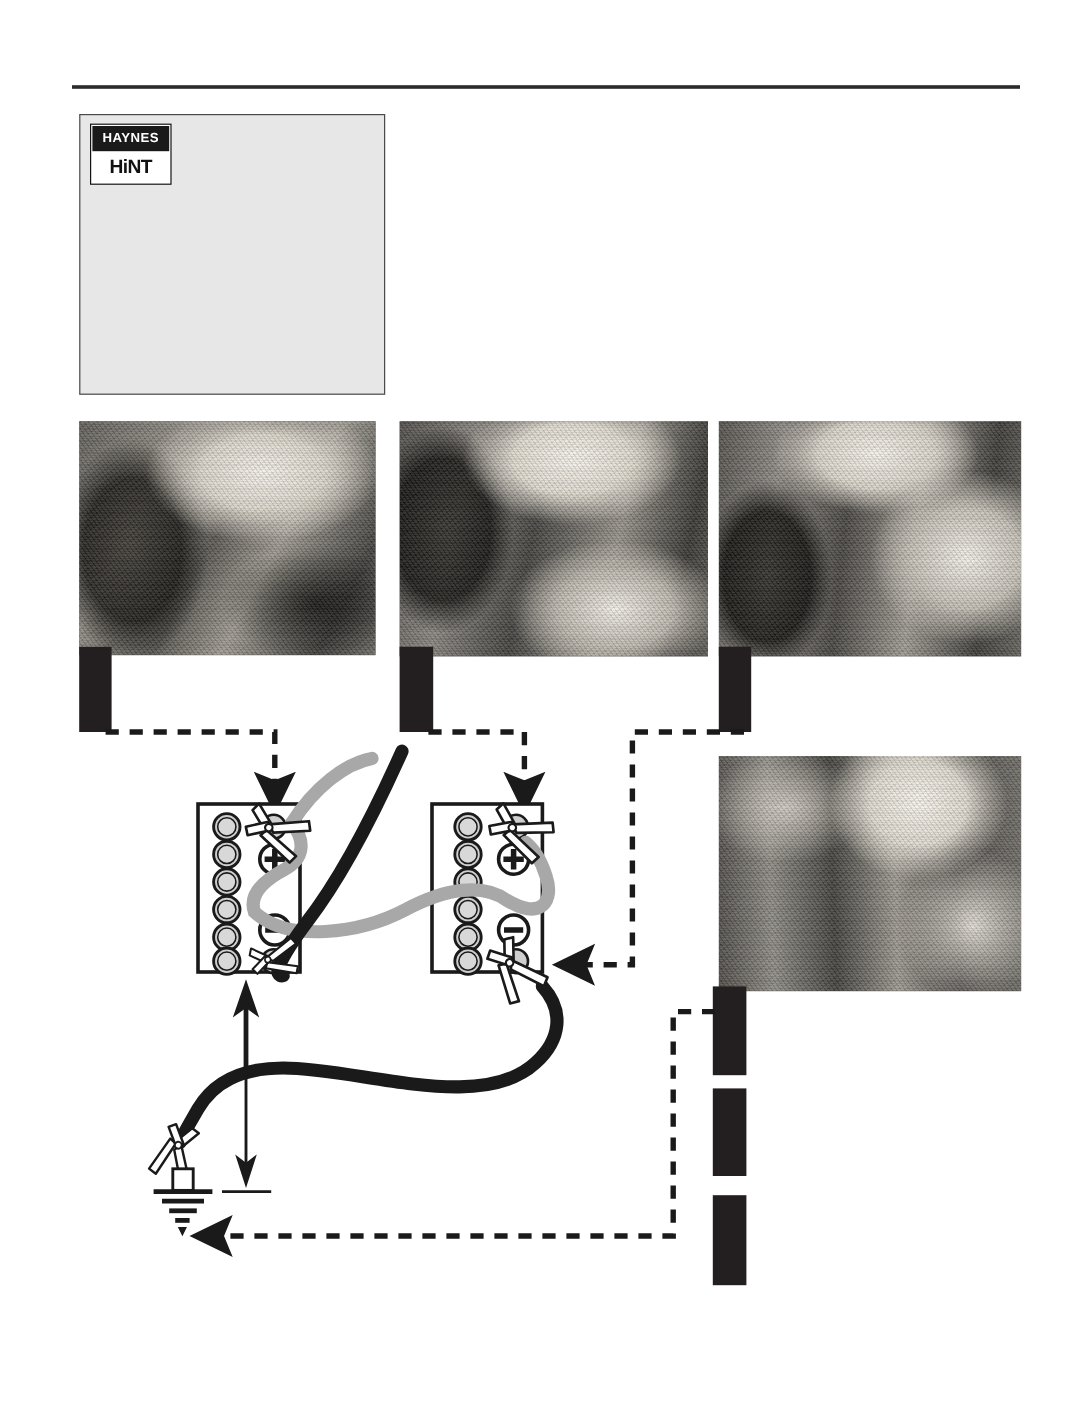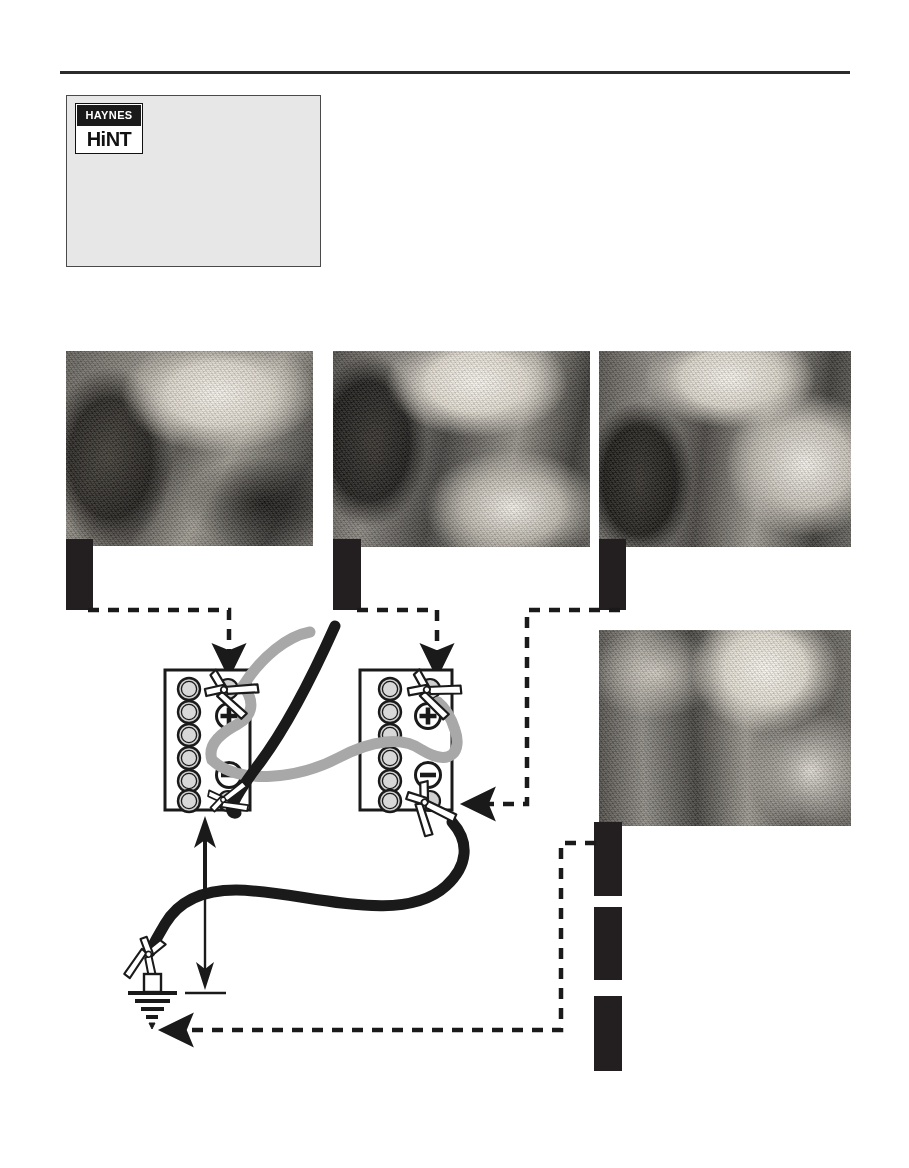--- a/index.html
+++ b/index.html
@@ -6,30 +6,30 @@
   body{width:909px;height:1168px;position:relative;overflow:hidden;
        font-family:"Liberation Sans",sans-serif;}
 
   .page{position:absolute;left:0;top:0;width:909px;height:1168px;background:#ffffff;}
 
   
   .top-rule{position:absolute;left:60px;top:71px;width:790px;height:3px;
             background:#2b2b2b;}
 
   
-  .hint-box{position:absolute;left:66px;top:95px;width:255px;height:172px;
+  .hint-box{position:absolute;left:66px;top:95px;width:255px;height:234px;
             background:#e7e7e7;border:1px solid #4a4a4a;box-sizing:border-box;padding-left:45px;}
   .hint-logo{position:absolute;left:8px;top:7px;width:68px;height:51px;
              background:#ffffff;border:1px solid #111;box-sizing:border-box;}
   .hint-logo .l-top{position:absolute;left:1px;top:1px;width:64px;height:21px;
              background:#1a1a1a;color:#fff;font-size:11px;font-weight:bold;
              letter-spacing:.4px;text-align:center;line-height:21px;
              font-family:"Liberation Sans",sans-serif;}
   .hint-logo .l-bot{position:absolute;left:1px;top:23px;width:64px;height:25px;
-             background:#ffffff;color:#111;font-size:20px;font-weight:bold;
+             background:#ffffff;color:#111;font-size:16px;font-weight:bold;
              letter-spacing:-.5px;text-align:center;line-height:25px;
              font-family:"Liberation Sans",sans-serif;}
   .hint-body{position:absolute;left:10px;top:66px;width:232px;height:160px;
              font-size:12px;color:#222;line-height:15px;}
 
   
   .photo{position:absolute;overflow:hidden;background:#8d8d8d;}
   .photo .ph-inner{position:absolute;left:0;top:0;right:0;bottom:0;}
 
   

